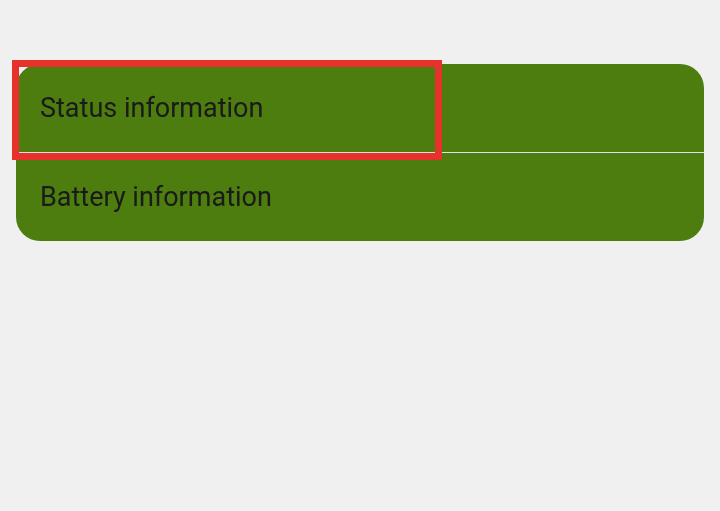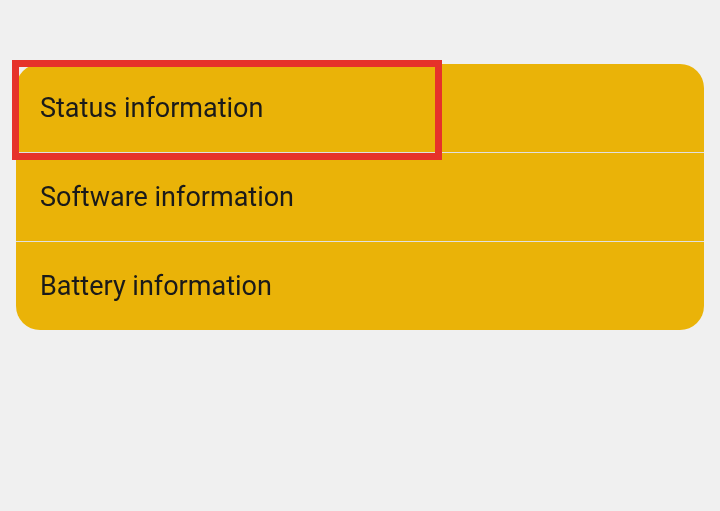--- a/index.html
+++ b/index.html
@@ -8,21 +8,21 @@
       box-sizing: border-box;
     }
     body {
       width: 720px;
       height: 511px;
       background: #f0f0f0;
       font-family: -apple-system, BlinkMacSystemFont, 'Segoe UI', Roboto, sans-serif;
       overflow: hidden;
     }
     .card {
-      background: #eab308;
+      background: #4d7c0f;
       border-radius: 24px;
       margin: 64px 16px 0 16px;
       padding: 0;
       position: relative;
     }
     .list-item {
       padding: 28px 24px;
       border-bottom: 1px solid #e0e0e0;
       cursor: pointer;
     }
@@ -49,20 +49,17 @@
 <body>
 
 <div class="card">
   <div class="highlight-box"></div>
 
   <div class="list-item">
     <span class="list-item-label">Status information</span>
   </div>
 
 
-  <div class="list-item">
-    <span class="list-item-label">Software information</span>
-  </div>
 
   <div class="list-item">
     <span class="list-item-label">Battery information</span>
   </div>
 </div>
 
 </body></html>

